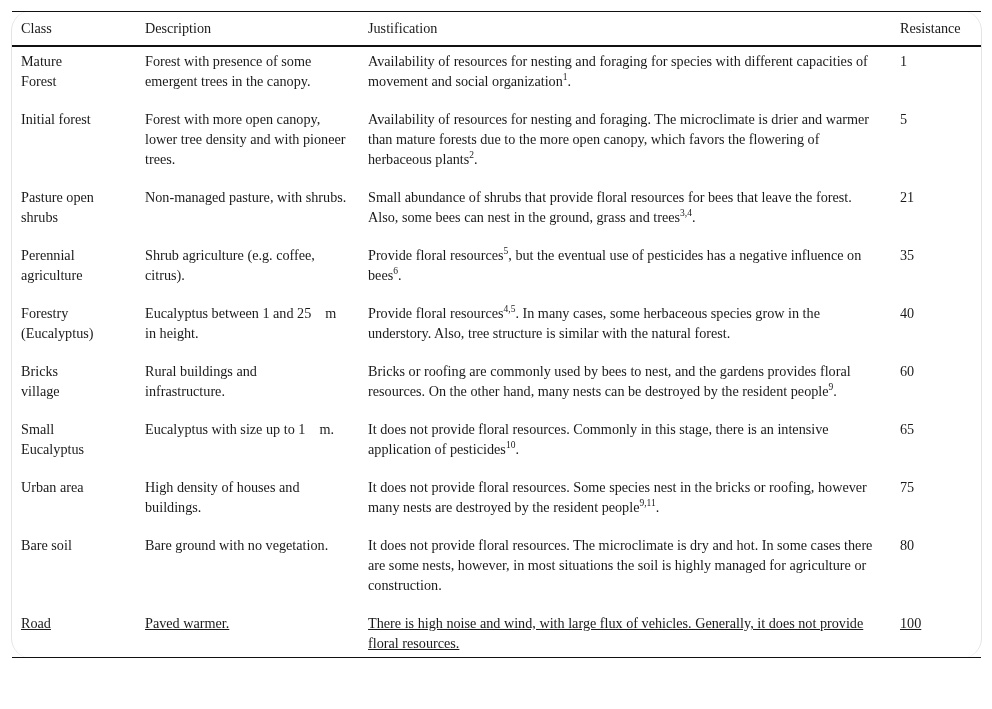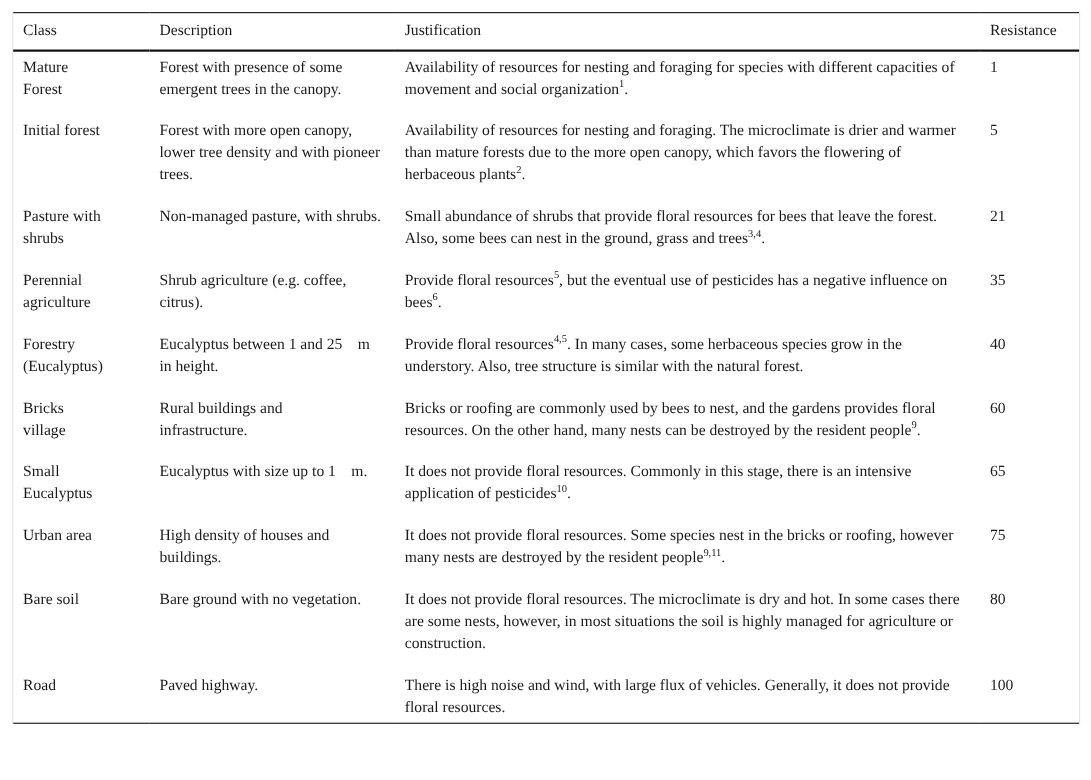--- a/index.html
+++ b/index.html
@@ -1,26 +1,26 @@
 <!DOCTYPE html>
 <html><head>
 <meta charset="utf-8">
 <style>
   html, body { margin: 0; padding: 0; background: #ffffff; }
   body { width: 992px; height: 709px; position: relative; overflow: hidden;
          font-family: "Liberation Serif", "DejaVu Serif", serif; color: #1a1a1a; }
   .wrap { position: absolute; left: 11px; top: 11px; width: 969px;
-          border-left: 1px solid #e4e4e4; border-right: 1px solid #e4e4e4; }
+          border-left: 1px solid #e4e4e4; border-right: 1px solid #e4e4e4; border-radius: 20px; }
   table { border-collapse: collapse; width: 100%; table-layout: fixed; font-size: 14.2px; line-height: 20px; }
   thead tr { border-top: 1px solid #111; border-bottom: 2px solid #111; }
   thead th { font-weight: normal; text-align: left; padding: 6px 0 7px 9px; vertical-align: top; }
   tbody tr:last-child { border-bottom: 1.5px solid #111; }
   tbody td { vertical-align: top; padding: 18px 0 0 9px; }
   tbody tr:first-child td { padding-top: 4px; }
-  tbody tr:last-child td { padding-bottom: 4px; }
+  tbody tr:last-child td { padding-bottom: 4px; text-decoration: underline; }
   col.c1 { width: 124px; } col.c2 { width: 223px; } col.c3 { width: 532px; } col.c4 { width: 90px; }
   td.desc, td.just { padding-right: 10px; }
   sup { font-size: 9.5px; line-height: 0; vertical-align: 6px; }
   .gap { display: inline-block; width: 14px; }
 </style>
 </head>
 <body>
 
 <div class="wrap">
   <table>
@@ -49,21 +49,21 @@
 
       <tr>
         <td>Initial forest</td>
         <td class="desc">Forest with more open canopy, lower tree density and with pioneer trees.</td>
         <td class="just"><span>Availability of resources for nesting and foraging. The microclimate is drier and warmer than mature forests due to the more open canopy, which favors the flowering of herbaceous plants</span><sup>2</sup><span>.</span></td>
         <td>5</td>
       </tr>
 
 
       <tr>
-        <td><span style="display:inline-block;width:95px">Pasture with shrubs</span></td>
+        <td><span style="display:inline-block;width:95px">Pasture open shrubs</span></td>
         <td class="desc">Non-managed pasture, with shrubs.</td>
         <td class="just"><span>Small abundance of shrubs that provide floral resources for bees that leave the forest. Also, some bees can nest in the ground, grass and trees</span><sup>3,4</sup><span>.</span></td>
         <td>21</td>
       </tr>
 
       <tr>
         <td><span style="display:inline-block;width:90px">Perennial agriculture</span></td>
         <td class="desc">Shrub agriculture (e.g. coffee, citrus).</td>
         <td class="just"><span>Provide floral resources</span><sup>5</sup><span>, but the eventual use of pesticides has a negative influence on bees</span><sup>6</sup><span>.</span></td>
         <td>35</td>
@@ -102,19 +102,19 @@
         <td>Bare soil</td>
         <td class="desc">Bare ground with no vegetation.</td>
         <td class="just"><span>It does not provide floral resources. The microclimate is dry and hot. In some cases there are some nests, however, in most situations the soil is highly managed for agriculture or construction.</span></td>
         <td>80</td>
       </tr>
 
 
 
       <tr>
         <td>Road</td>
-        <td class="desc">Paved highway.</td>
+        <td class="desc">Paved warmer.</td>
         <td class="just"><span>There is high noise and wind, with large flux of vehicles. Generally, it does not provide floral resources.</span></td>
         <td>100</td>
       </tr>
     </tbody>
   </table>
 </div>
 
 </body></html>

